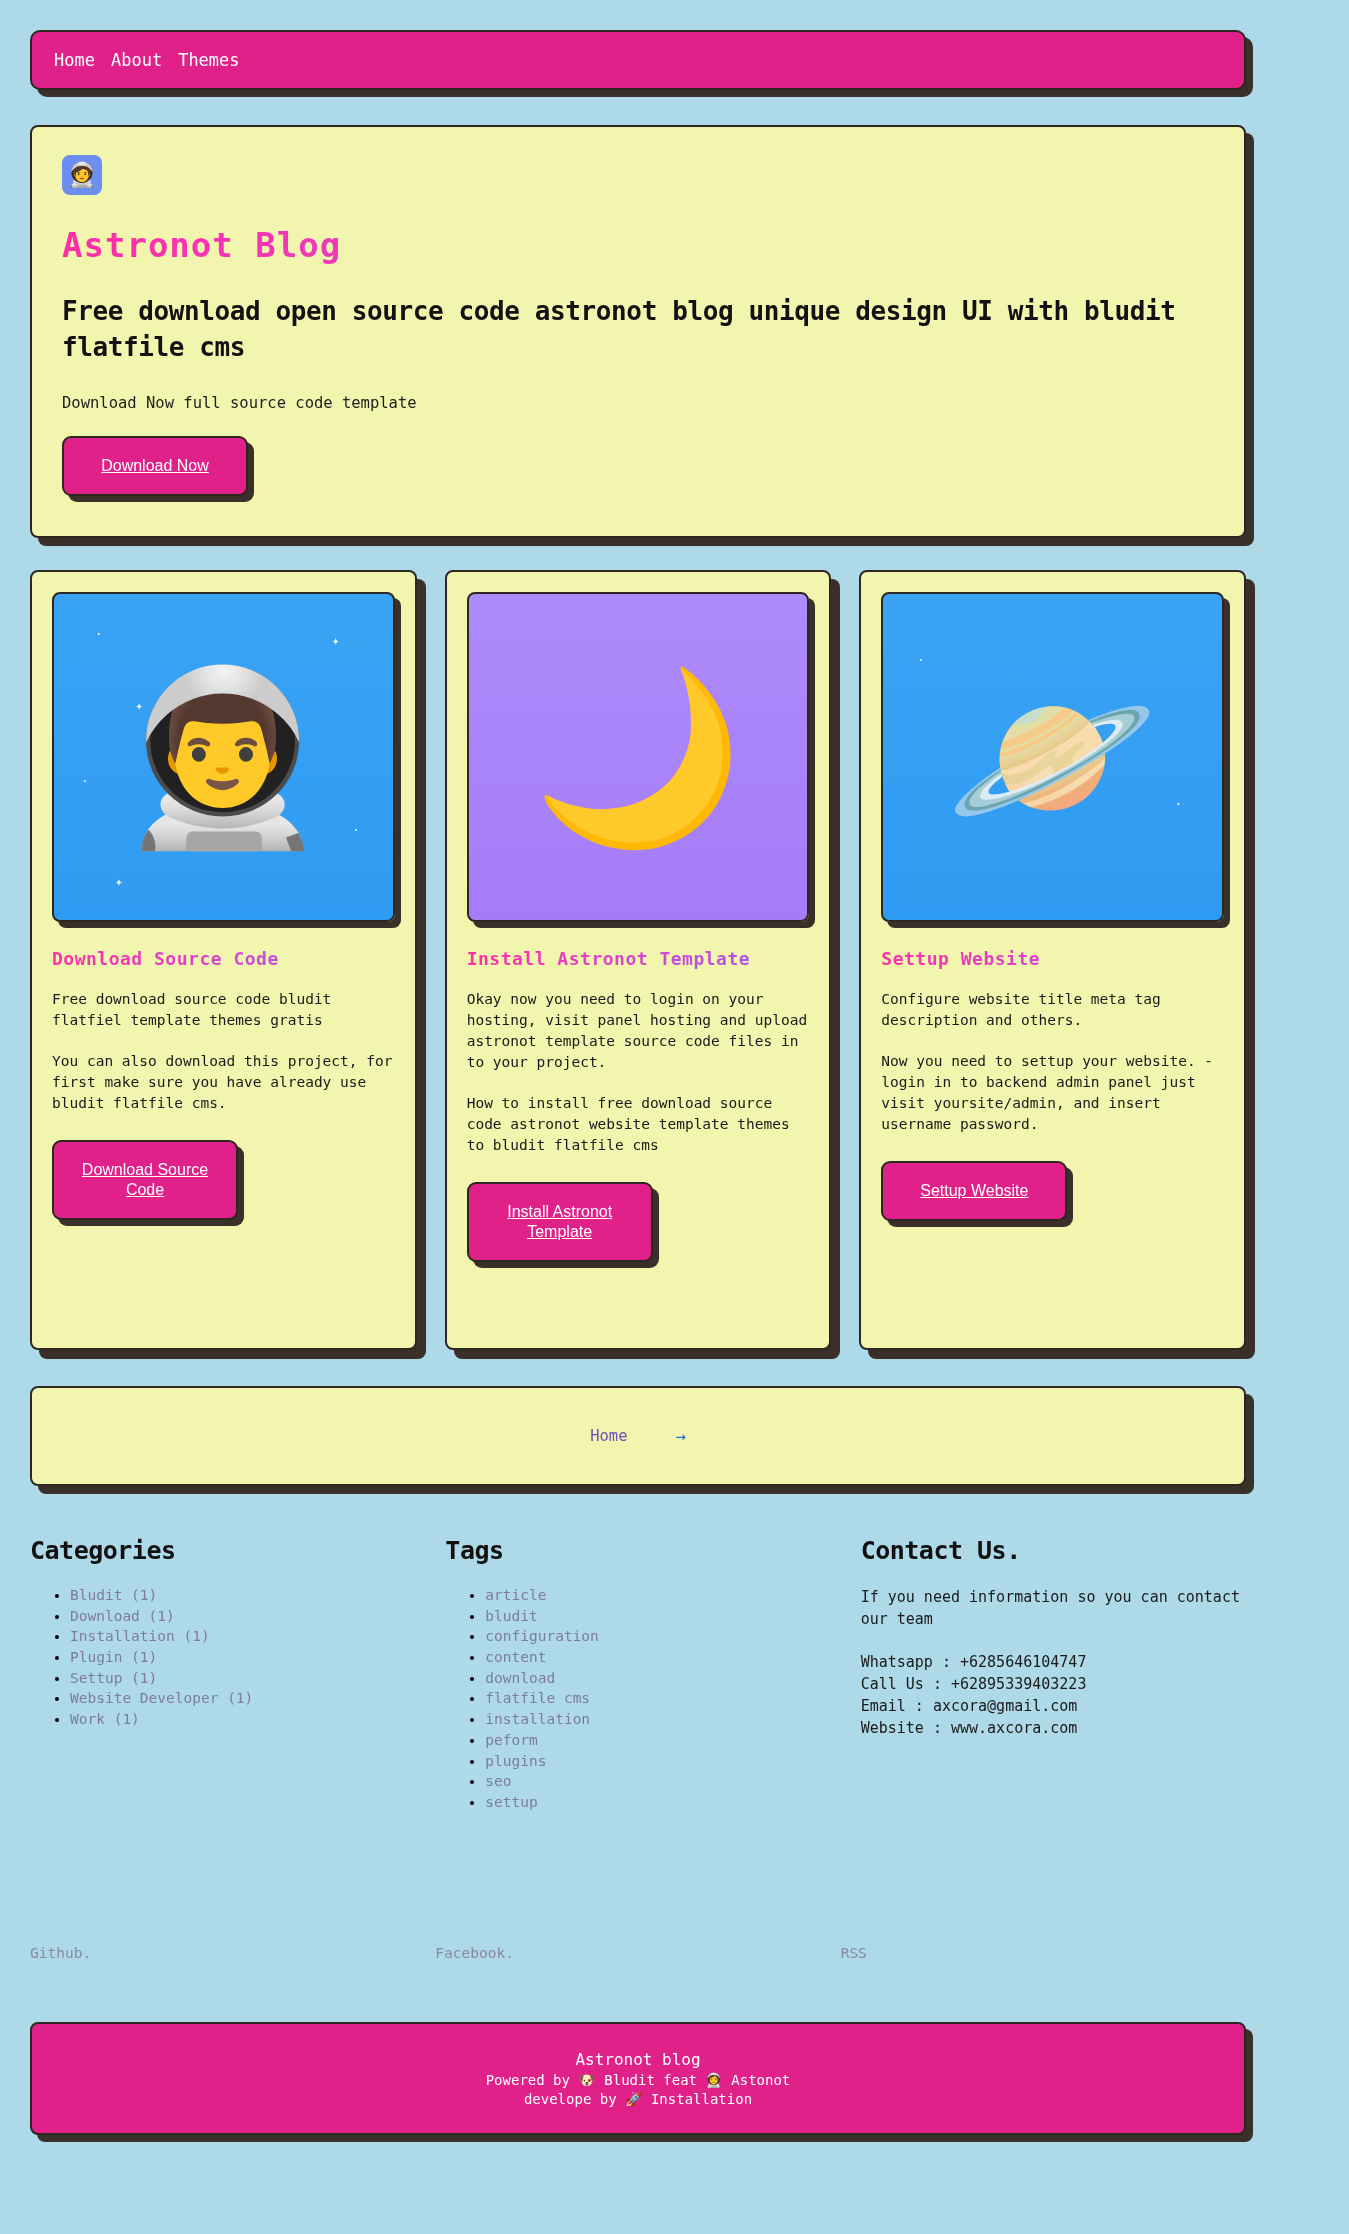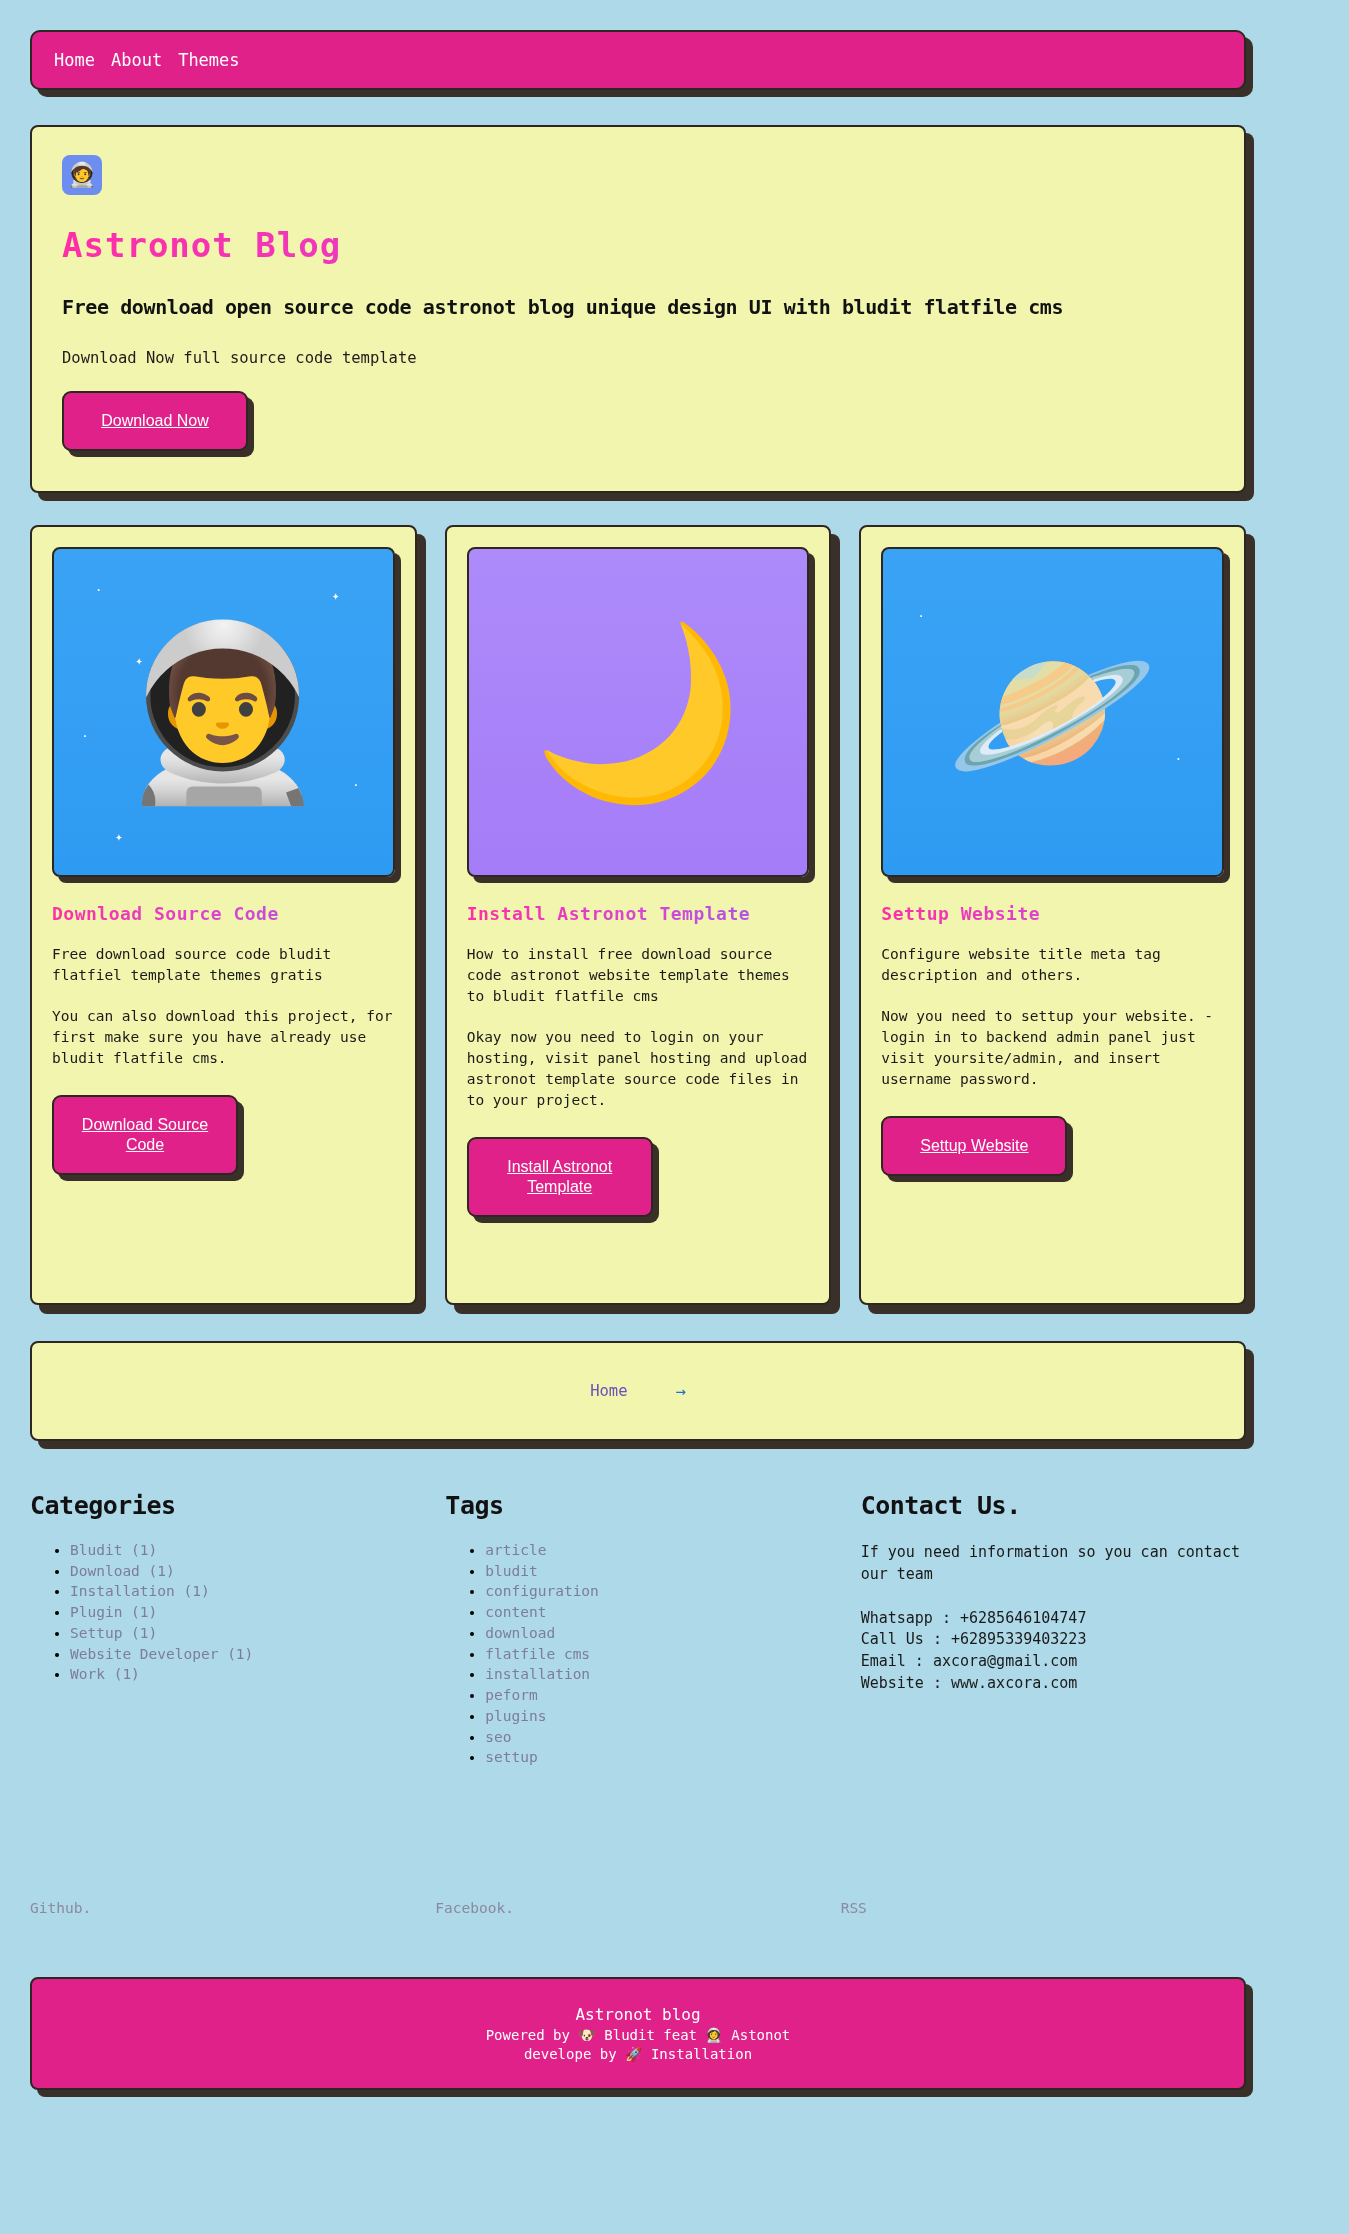--- a/index.html
+++ b/index.html
@@ -59,21 +59,21 @@
     background: linear-gradient(90deg, #ff2ea6 0%, #e040d0 45%, #9b5cf0 100%);
     -webkit-background-clip: text;
     background-clip: text;
     color: transparent;
     -webkit-text-fill-color: transparent;
     letter-spacing: 1px;
     font-family: "DejaVu Sans Mono", "Liberation Mono", monospace;
   }
   .hero-sub {
     margin-top: 28px;
-    font-size: 20px;
+    font-size: 26px;
     font-weight: bold;
     color: #121212;
     line-height: 1.4;
     letter-spacing: -0.4px;
   }
   .hero-desc {
     margin-top: 28px;
     font-size: 15.5px;
     color: #1d1d1d;
   }
@@ -246,22 +246,22 @@
       <p class="card-p">Free download source code bludit flatfiel template themes gratis</p>
       <p class="card-p">You can also download this project, for first make sure you have already use bludit flatfile cms.</p>
       <a class="btn btn-card" href="#">Download Source Code</a>
     </article>
 
     <article class="card">
       <div class="card-img purple">
         <span class="glyph">🌙</span>
       </div>
       <h3 class="card-title">Install Astronot Template</h3>
+      <p class="card-p">Okay now you need to login on your hosting, visit panel hosting and upload astronot template source code files in to your project.</p>
       <p class="card-p">How to install free download source code astronot website template themes to bludit flatfile cms</p>
-      <p class="card-p">Okay now you need to login on your hosting, visit panel hosting and upload astronot template source code files in to your project.</p>
       <a class="btn btn-card" href="#">Install Astronot Template</a>
     </article>
 
     <article class="card">
       <div class="card-img blue">
         <span class="star" style="left:10%;top:18%;">·</span>
         <span class="star" style="left:86%;top:62%;">·</span>
         <span class="glyph">🪐</span>
       </div>
       <h3 class="card-title">Settup Website</h3>

